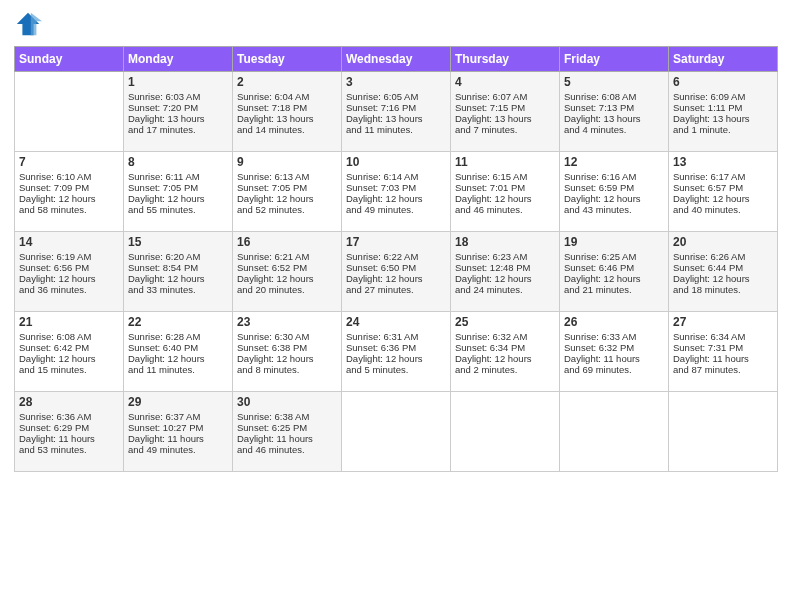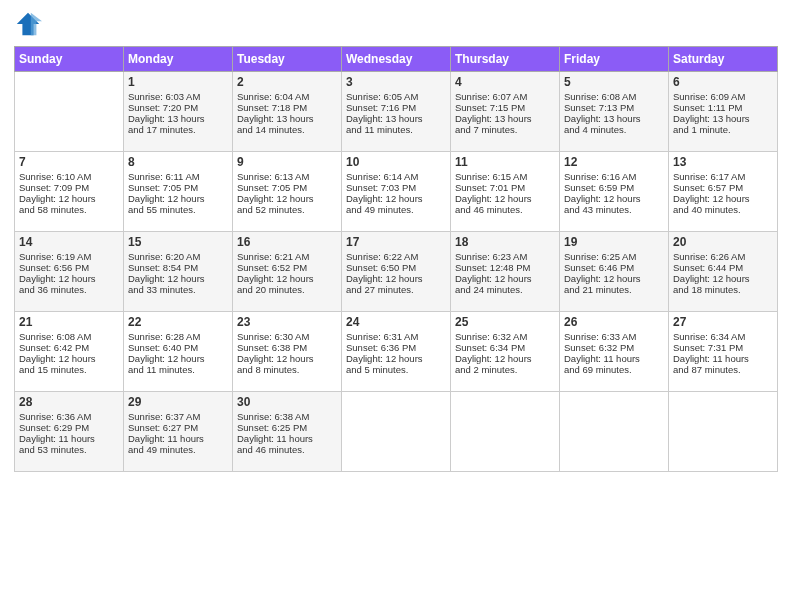--- a/index.html
+++ b/index.html
@@ -324,21 +324,21 @@
           <td>
             <span class="day-num">28</span>
             <div>Sunrise: 6:36 AM</div>
             <div>Sunset: 6:29 PM</div>
             <div>Daylight: 11 hours</div>
             <div>and 53 minutes.</div>
           </td>
           <td>
             <span class="day-num">29</span>
             <div>Sunrise: 6:37 AM</div>
-            <div>Sunset: 6:27 PM</div>
+            <div>Sunset: 10:27 PM</div>
             <div>Daylight: 11 hours</div>
             <div>and 49 minutes.</div>
           </td>
           <td>
             <span class="day-num">30</span>
             <div>Sunrise: 6:38 AM</div>
             <div>Sunset: 6:25 PM</div>
             <div>Daylight: 11 hours</div>
             <div>and 46 minutes.</div>
           </td>

